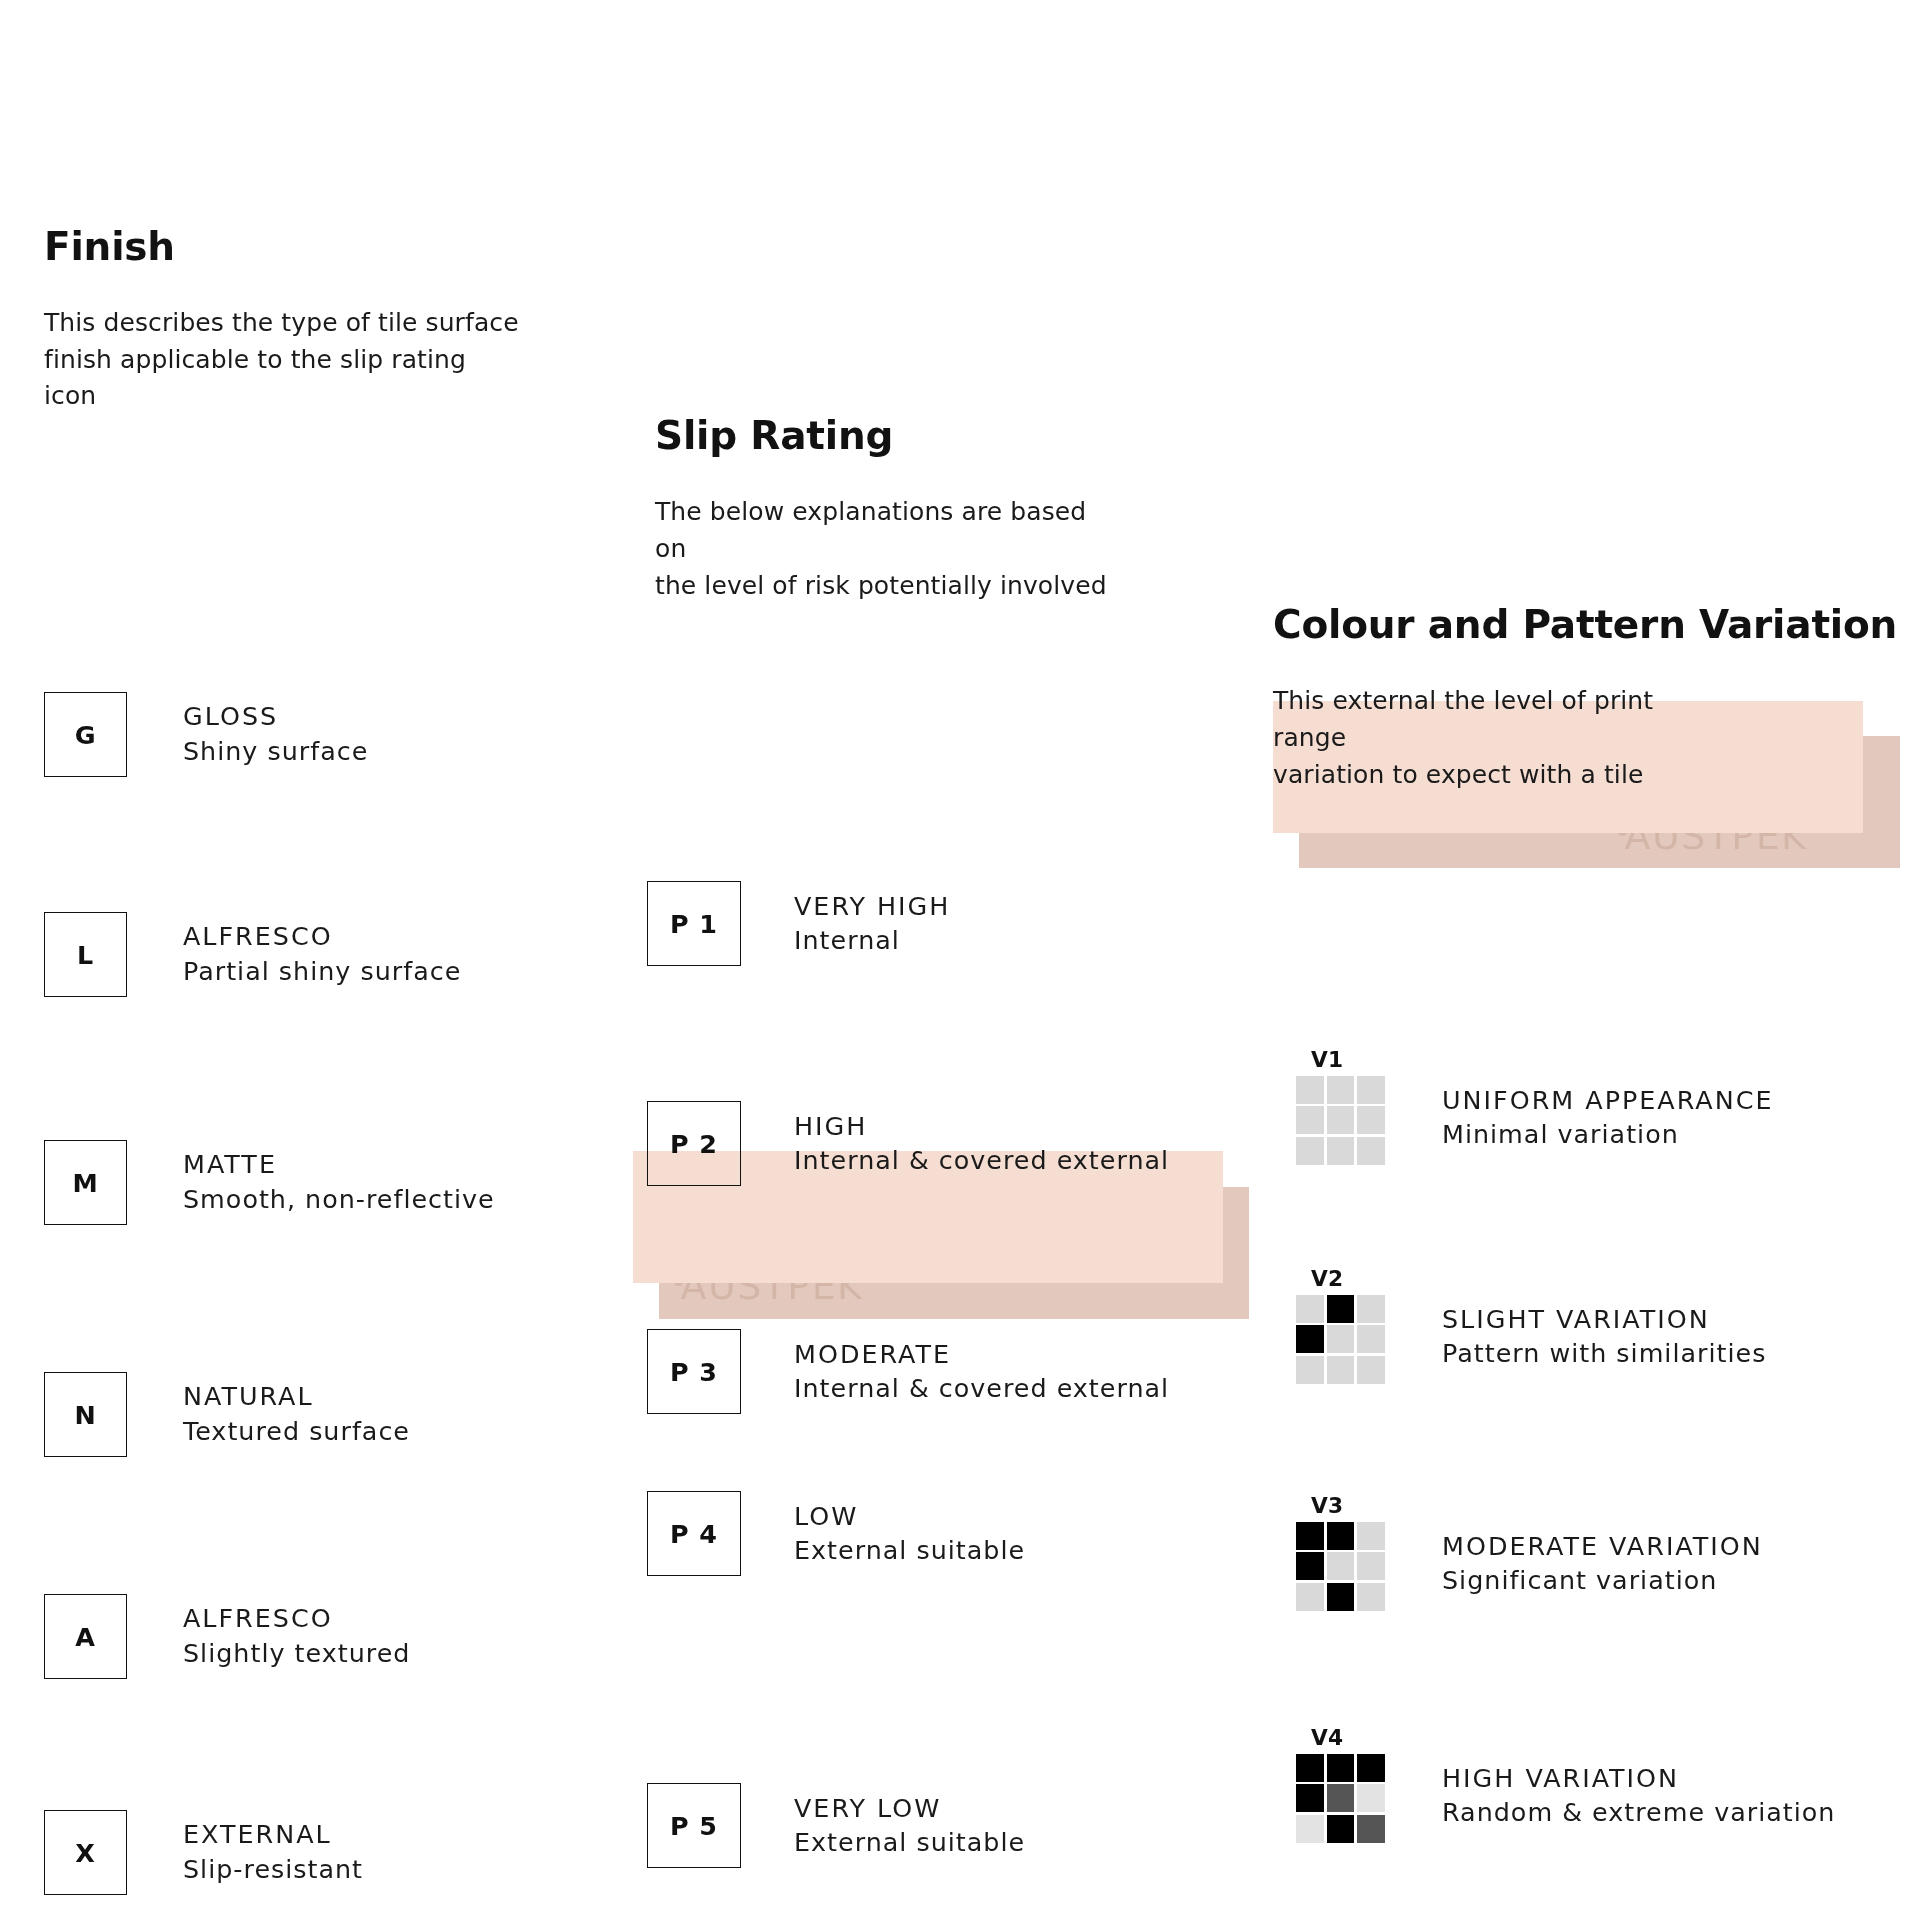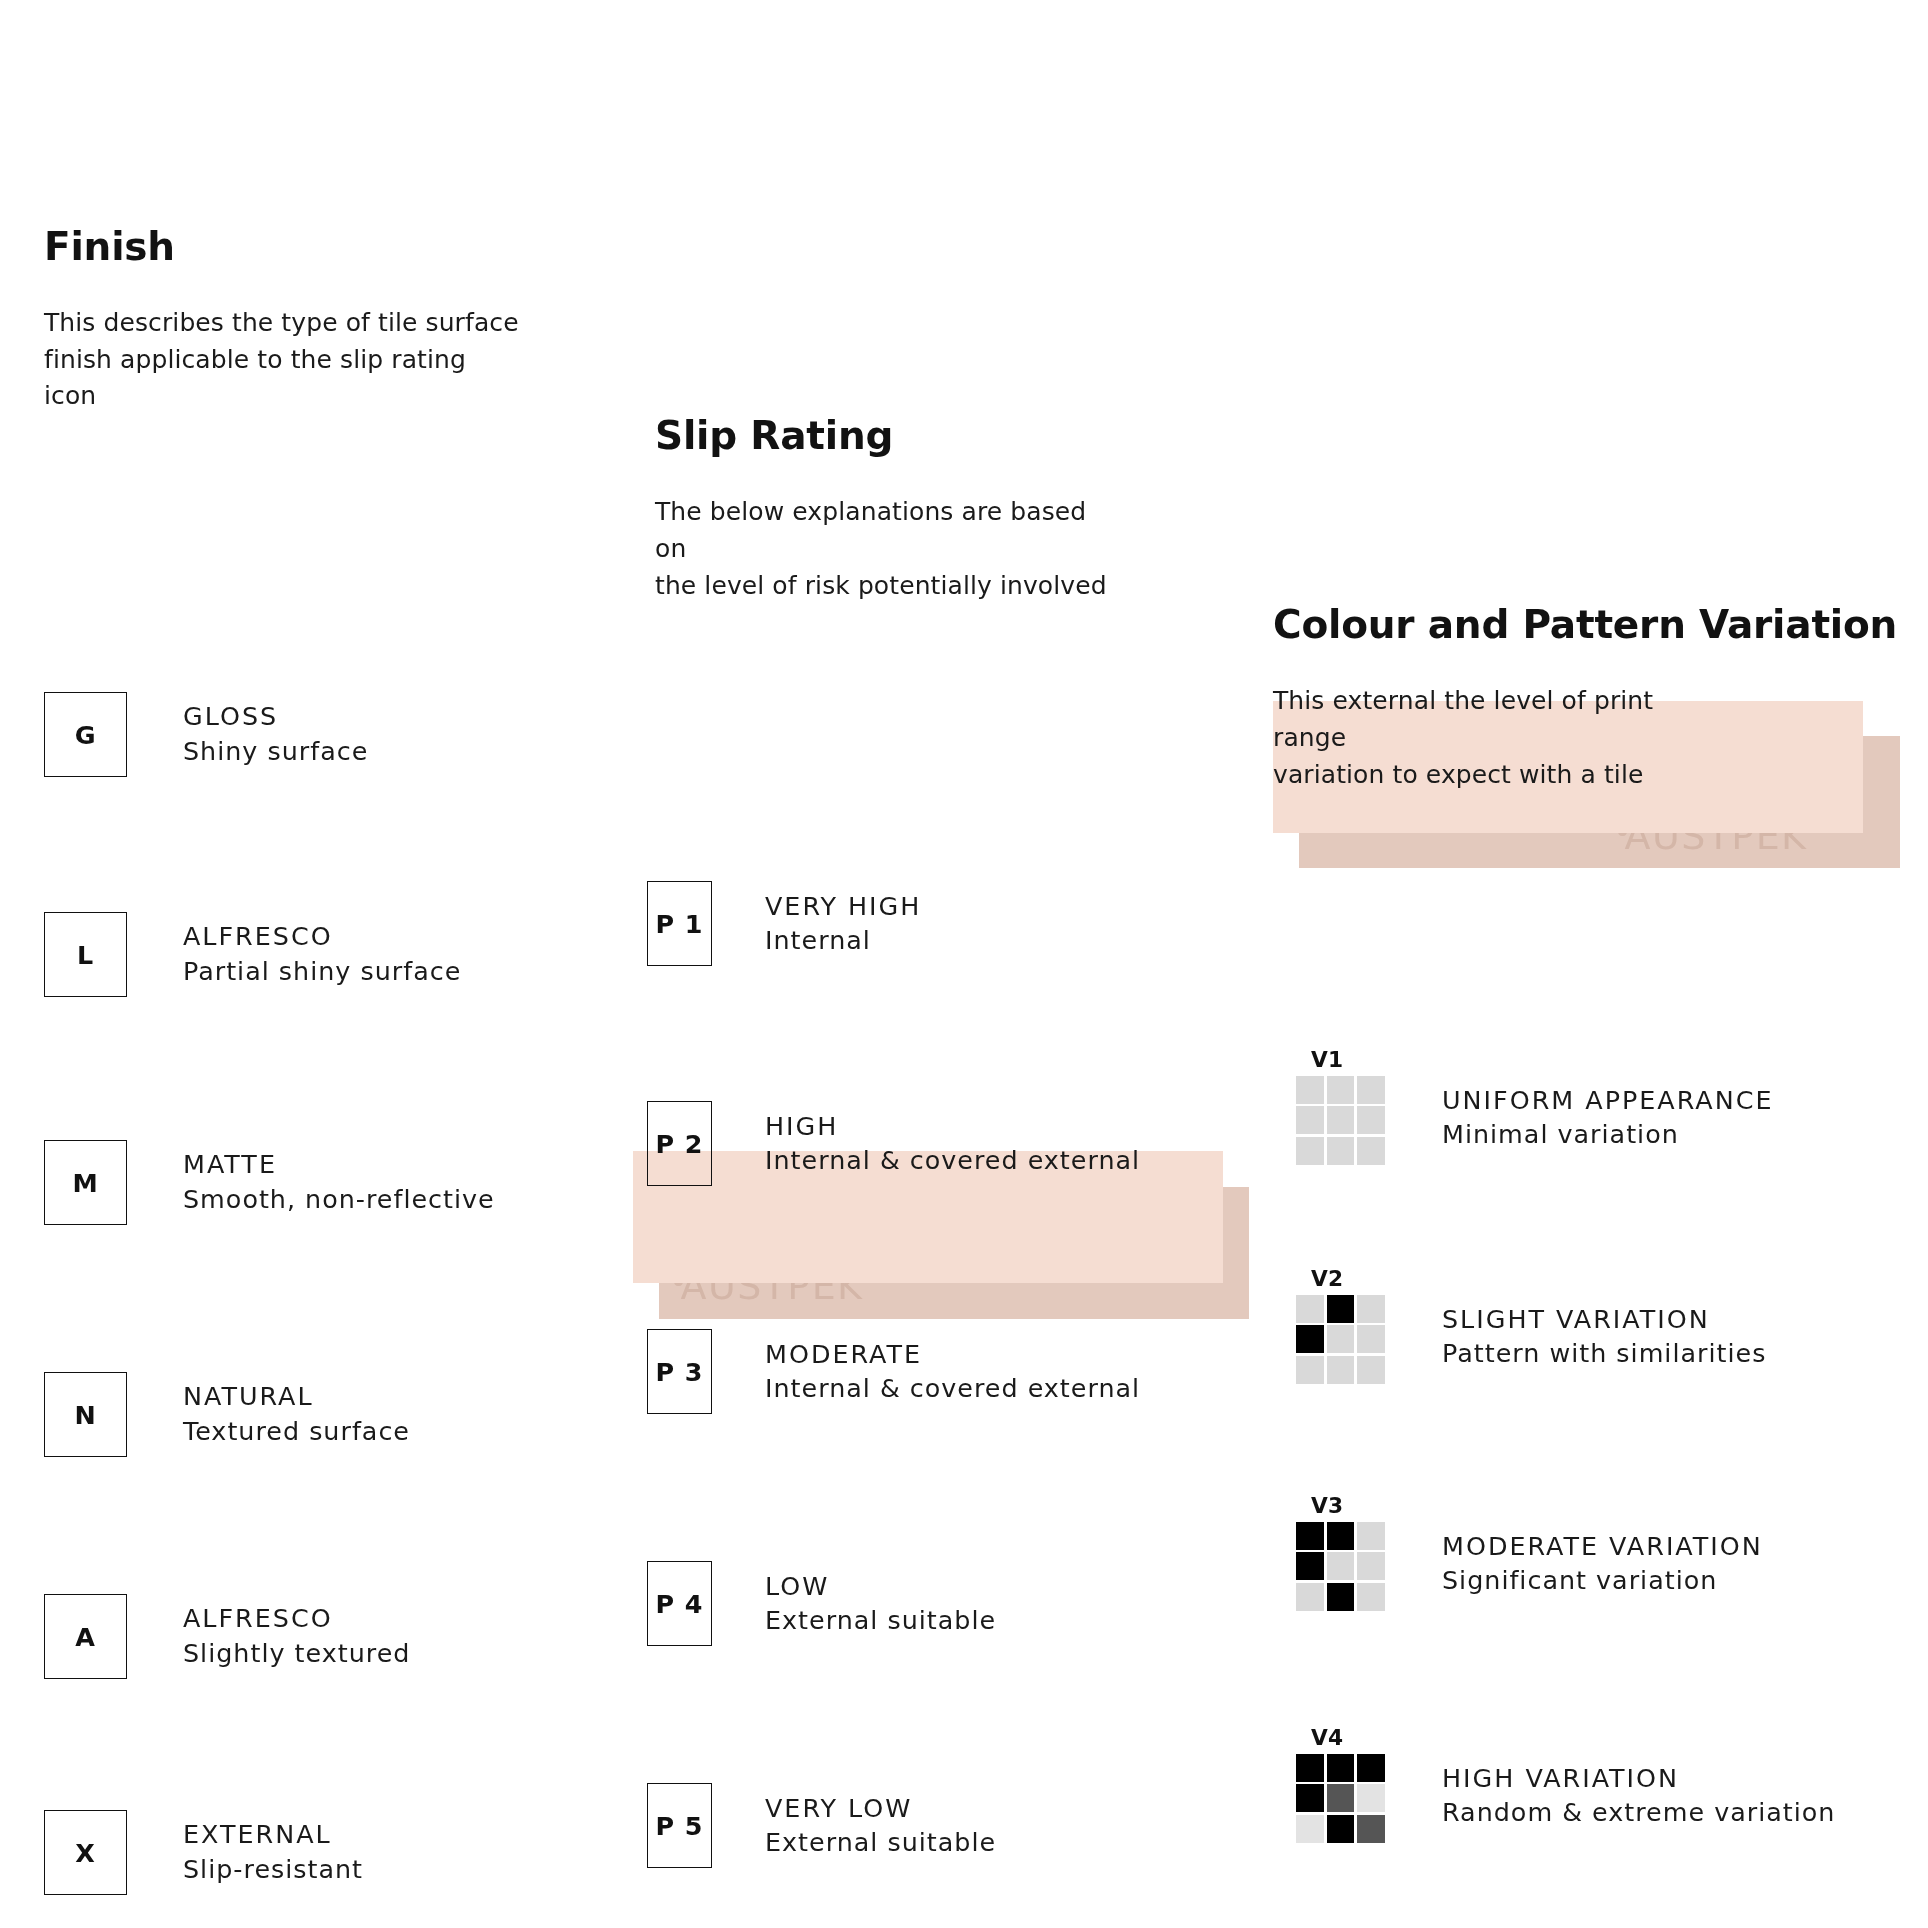--- a/index.html
+++ b/index.html
@@ -73,21 +73,21 @@
     display: flex;
     align-items: center;
     justify-content: center;
     font-weight: 700;
     font-size: 25.4px;
     letter-spacing: 0.9px;
     color: #111111;
     box-sizing: border-box;
     flex: 0 0 auto;
   }
-  .badge.slip { width: 65px; }
+  .badge.slip { width: 94px; }
 
   .row-text {
     display: flex;
     flex-direction: column;
     justify-content: center;
     height: 85px;
   }
   .row-title {
     font-size: 25.4px;
     letter-spacing: 2px;
@@ -273,21 +273,21 @@
         <div class="row-sub">Internal &amp; covered external</div>
       </div>
     </div>
     <div class="row" style="left:647px; top:951px;">
       <div class="badge slip">P 3</div>
       <div class="row-text" style="margin-left:53px;">
         <div class="row-title">MODERATE</div>
         <div class="row-sub">Internal &amp; covered external</div>
       </div>
     </div>
-    <div class="row" style="left:647px; top:1183px;">
+    <div class="row" style="left:647px; top:1113px;">
       <div class="badge slip">P 4</div>
       <div class="row-text" style="margin-left:53px;">
         <div class="row-title">LOW</div>
         <div class="row-sub">External suitable</div>
       </div>
     </div>
     <div class="row" style="left:647px; top:1405px;">
       <div class="badge slip">P 5</div>
       <div class="row-text" style="margin-left:53px;">
         <div class="row-title">VERY LOW</div>

